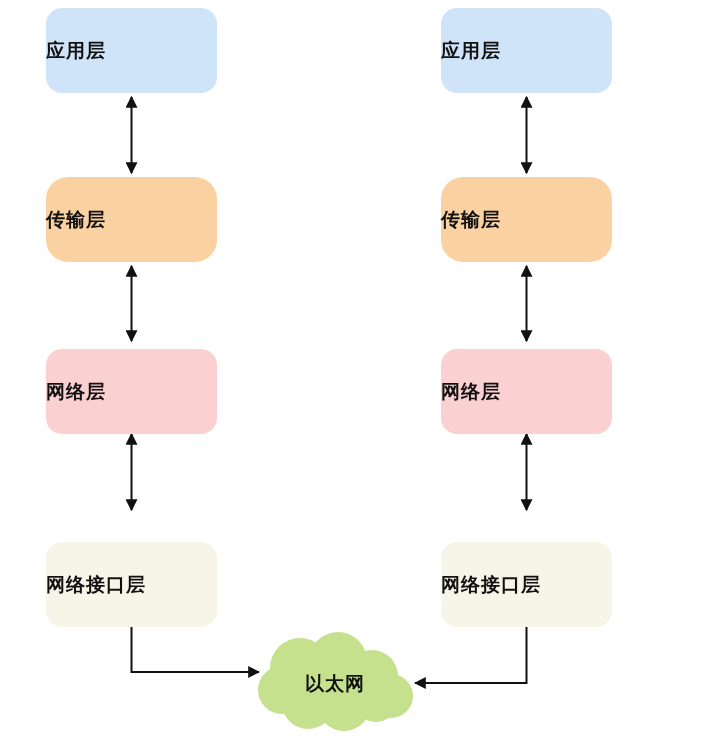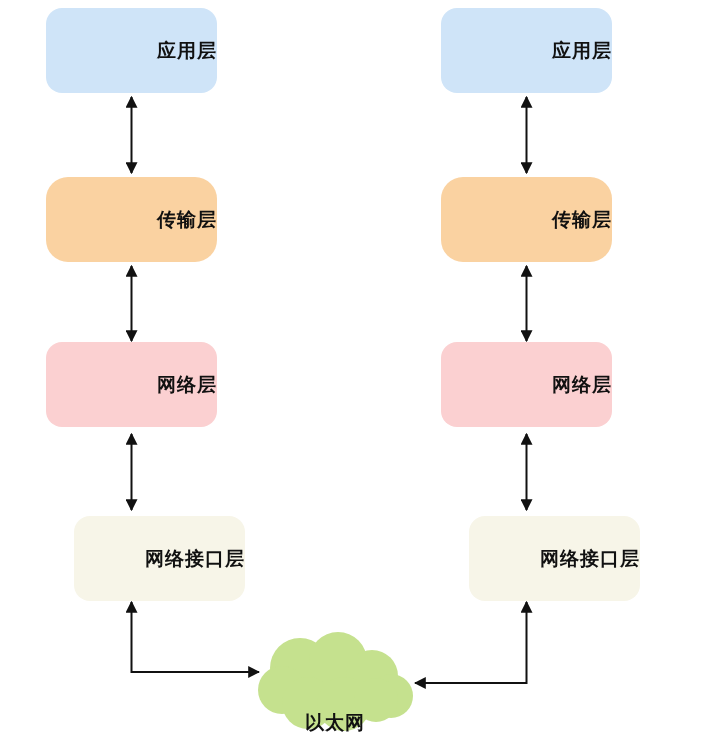--- a/index.html
+++ b/index.html
@@ -9,32 +9,32 @@
     background:#ffffff;
     font-family:"Liberation Sans",sans-serif;
     overflow:hidden;
   }
   .connectors{position:absolute;left:0;top:0;width:718px;height:739px;}
   .conn{stroke:#111111;stroke-width:2;fill:none;}
   .node{
     position:absolute;
     width:171px;height:85px;
     border-radius:16px;
-    display:flex;align-items:center;justify-content:flex-end;
+    display:flex;align-items:center;justify-content:flex-start;
     font-size:19px;font-weight:600;color:#111111;
     letter-spacing:1px;
   }
   .colL{left:46px;}
   .colR{left:441px;}
   .r0{top:8px;}
   .r1{top:177px;border-radius:22px;}
-  .r2{top:342px;}
-  .r3{top:516px;margin-left:28px;}
+  .r2{top:349px;}
+  .r3{top:542px;}
   .cloud-label{
-    position:absolute;left:260px;top:710px;width:150px;
+    position:absolute;left:260px;top:671px;width:150px;
     text-align:center;
     font-size:19px;font-weight:600;color:#111111;
     letter-spacing:1px;
   }
 </style>
 </head>
 <body>
 
 <div class="stage">
 

